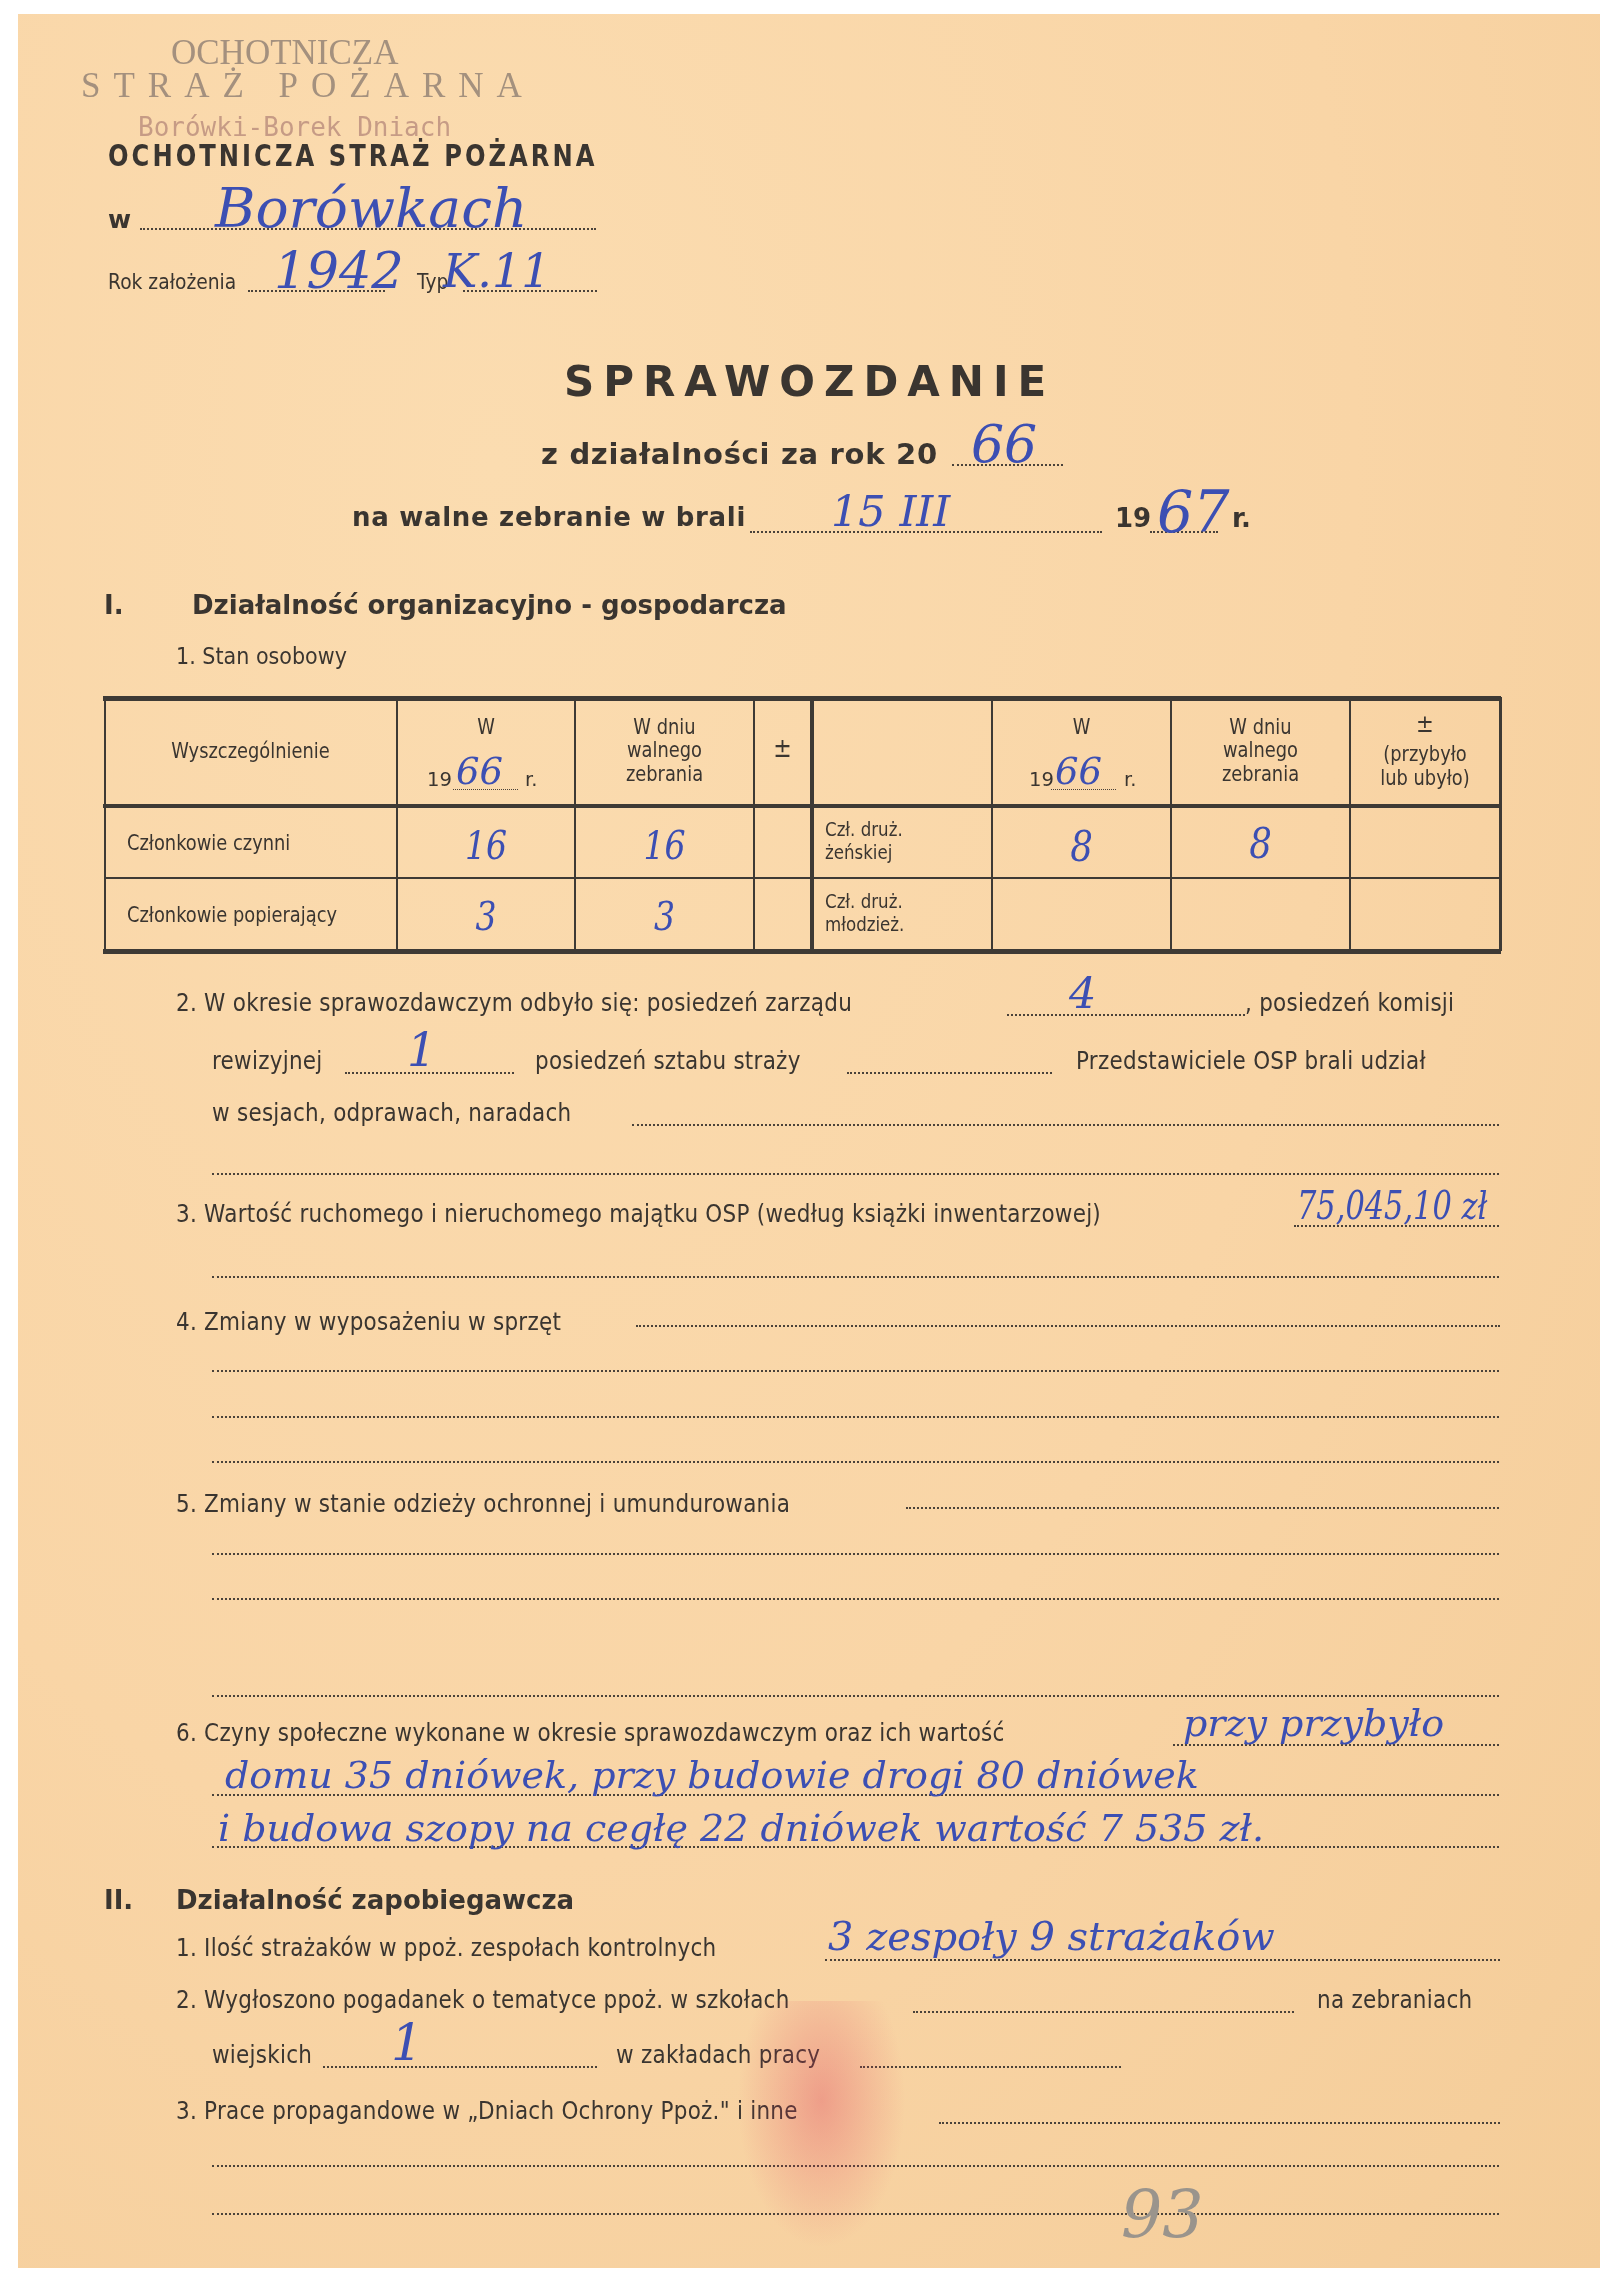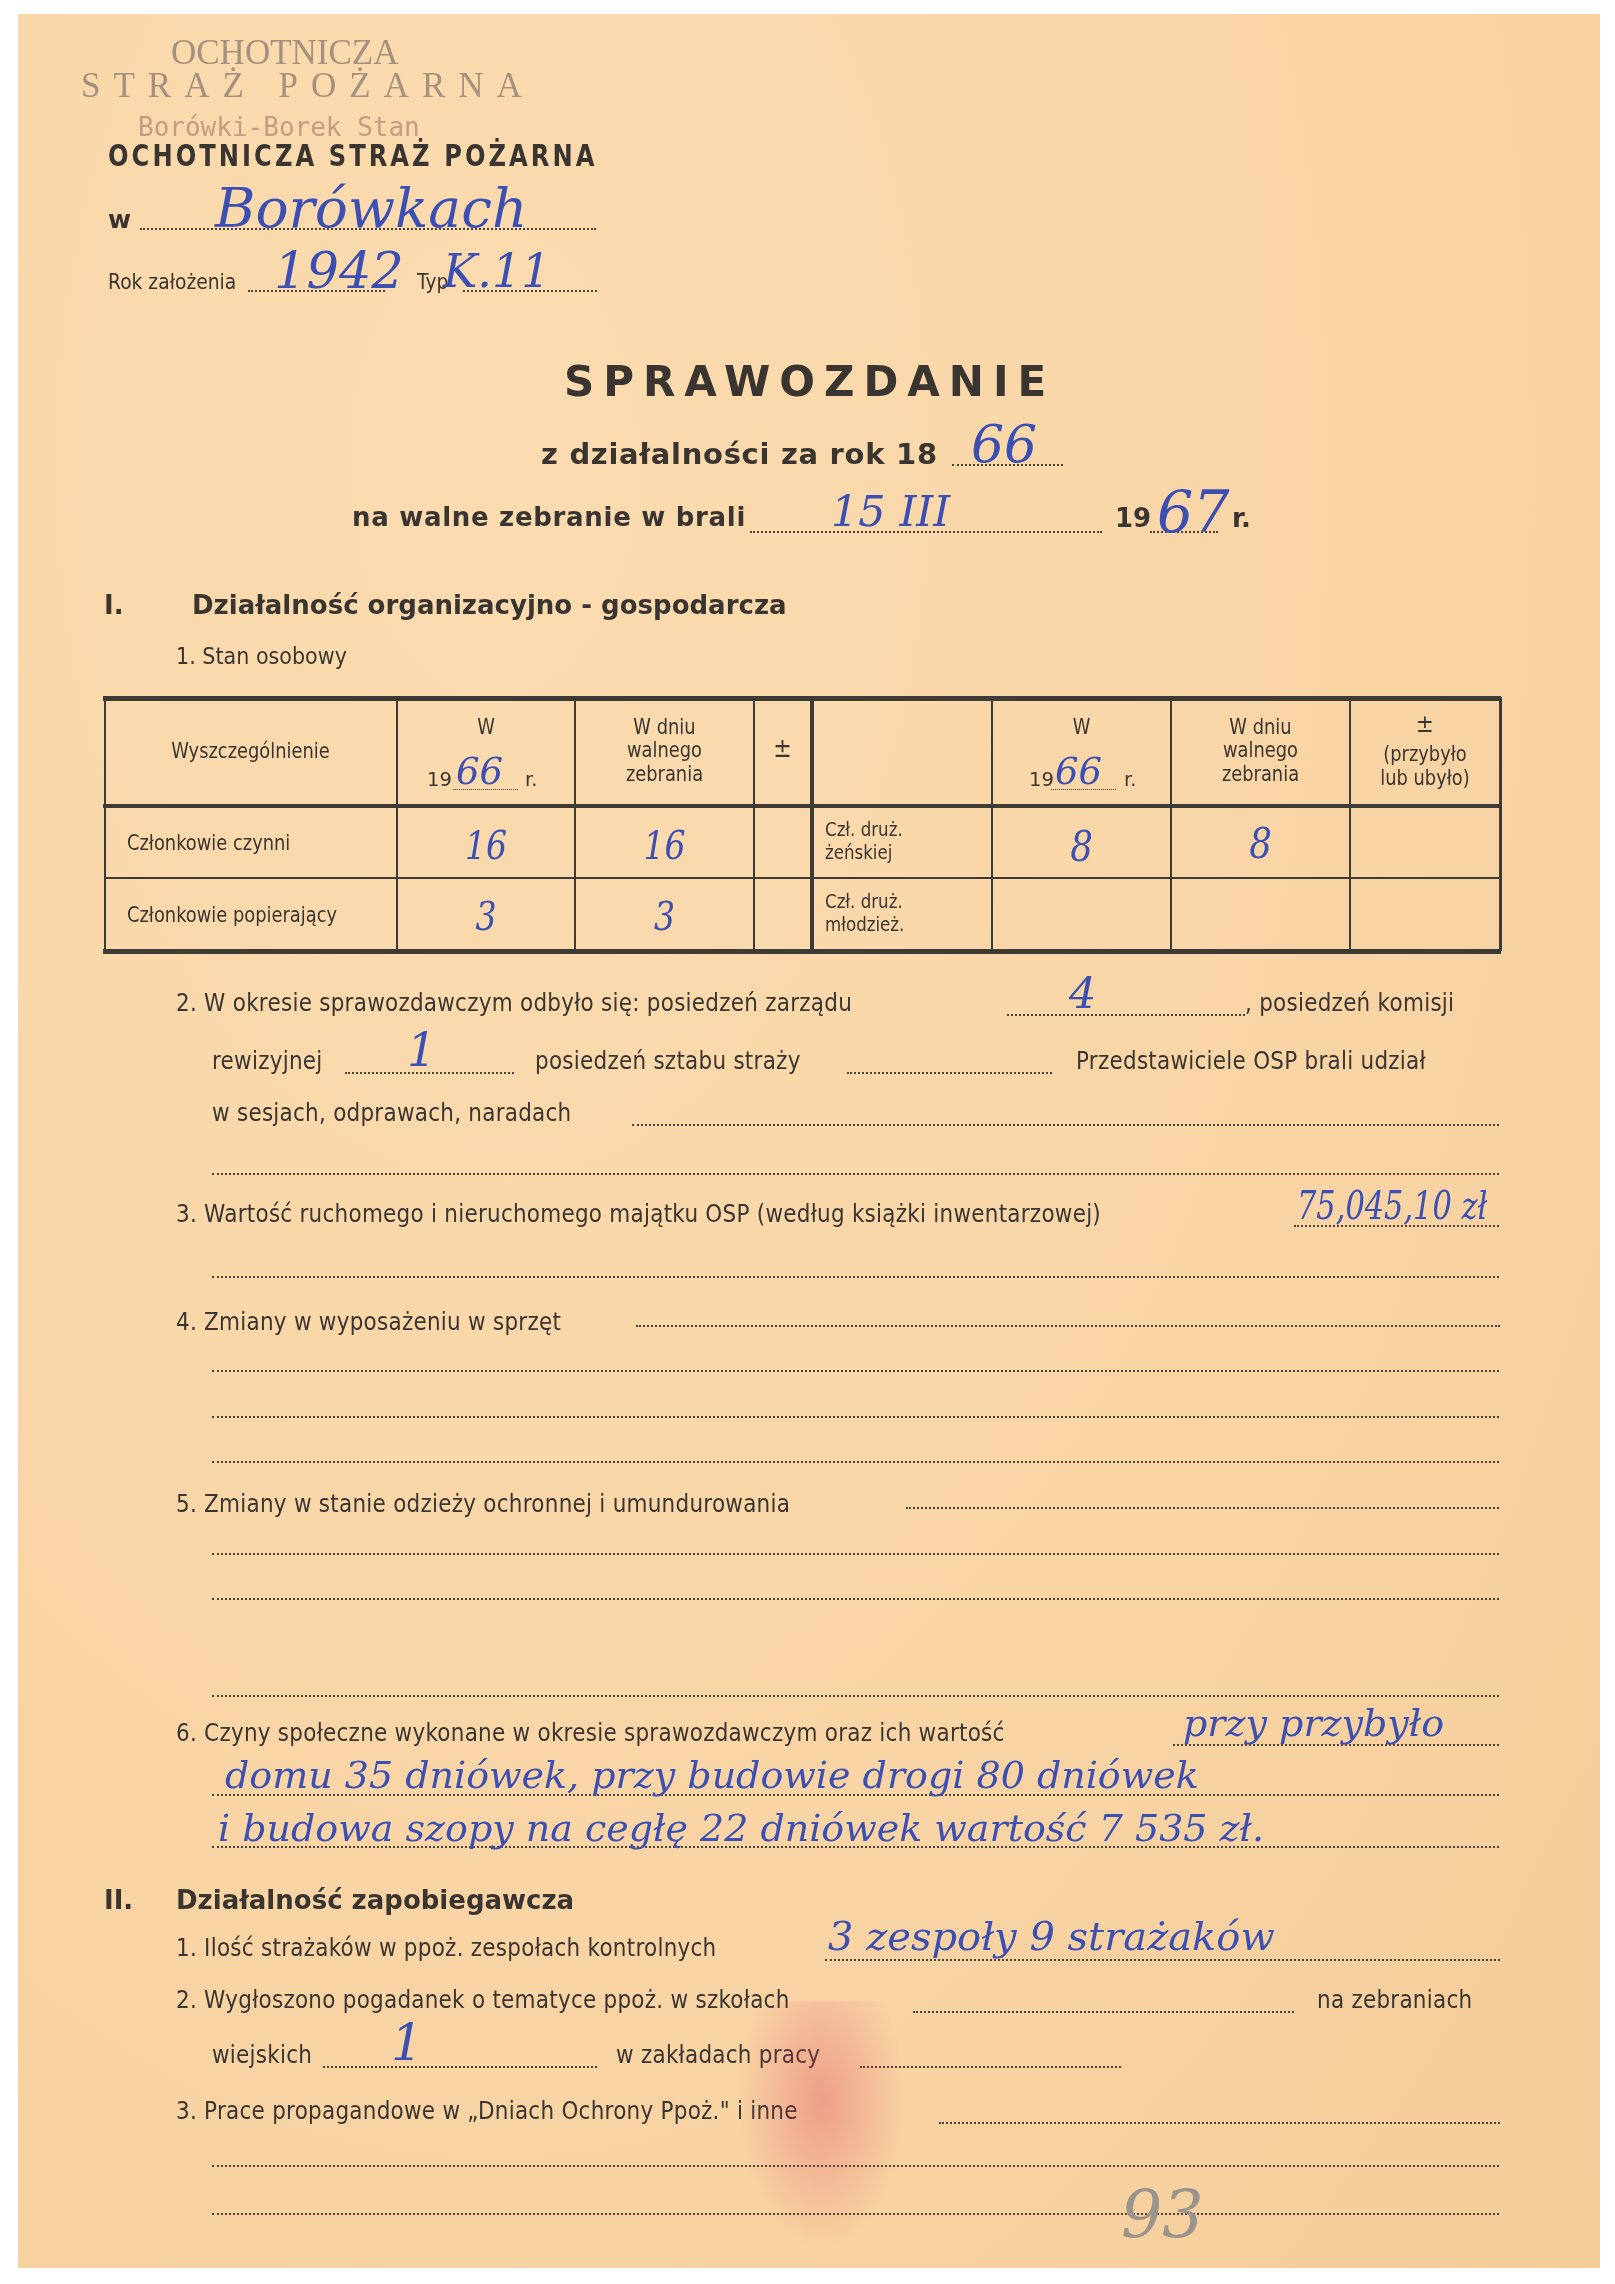--- a/index.html
+++ b/index.html
@@ -20,38 +20,38 @@
   .splat { position:absolute; left:737px; top:2001px; width:169px; height:248px;
     background: radial-gradient(ellipse at 50% 40%, rgba(220,60,90,0.35) 0%, rgba(220,60,90,0.15) 40%, rgba(220,60,90,0) 70%); }
 </style>
 </head>
 <body>
 
 <div class="paper"></div>
 
 <div class="abs stamp" style="left:171px;top:33px;font-size:35px;">OCHOTNICZA</div>
 <div class="abs stamp" style="left:81px;top:66px;font-size:35px;letter-spacing:13px;">STRAŻ POŻARNA</div>
-<div class="abs stamp-red" style="left:138px;top:112px;font-size:26px;">Borówki-Borek Stan</div>
+<div class="abs stamp-red" style="left:138px;top:112px;font-size:26px;">Borówki-Borek Dniach</div>
 
 <div class="abs print" style="left:108px;top:137px;font-size:31px;font-weight:bold;letter-spacing:3.9px;font-family:'DejaVu Sans',sans-serif;transform:scaleX(0.78);transform-origin:left top;">OCHOTNICZA STRAŻ POŻARNA</div>
 
 <div class="abs print" style="left:108px;top:205px;font-size:25px;font-weight:bold;">w</div>
 <div class="dots" style="left:140px;top:228px;width:456px;"></div>
 <div class="abs ink" style="left:215px;top:176px;font-size:55px;">Borówkach</div>
 
 <div class="abs print" style="left:108px;top:269px;font-size:22px;transform:scaleX(0.85);transform-origin:left top;">Rok założenia</div>
 <div class="dots" style="left:248px;top:290px;width:137px;"></div>
 <div class="abs ink" style="left:274px;top:241px;font-size:51px;">1942</div>
 <div class="abs print" style="left:417px;top:269px;font-size:22px;transform:scaleX(0.85);transform-origin:left top;">Typ</div>
 <div class="dots" style="left:463px;top:290px;width:134px;"></div>
 <div class="abs ink" style="left:443px;top:244px;font-size:46px;">K.11</div>
 
 <div class="abs print" style="left:564px;top:357px;font-size:42px;font-weight:bold;letter-spacing:9px;text-align:right;">SPRAWOZDANIE</div>
 
-<div class="abs print" style="left:541px;top:437px;font-size:29px;font-weight:bold;letter-spacing:0.7px;">z działalności za rok 18</div>
+<div class="abs print" style="left:541px;top:437px;font-size:29px;font-weight:bold;letter-spacing:0.7px;">z działalności za rok 20</div>
 <div class="dots" style="left:952px;top:464px;width:111px;"></div>
 <div class="abs ink" style="left:971px;top:414px;font-size:52px;">66</div>
 
 <div class="abs print" style="left:352px;top:502px;font-size:26px;font-weight:bold;letter-spacing:0.7px;">na walne zebranie w brali</div>
 <div class="dots" style="left:750px;top:531px;width:352px;"></div>
 <div class="abs ink" style="left:831px;top:486px;font-size:43px;">15 III</div>
 <div class="abs print" style="left:1115px;top:503px;font-size:26px;font-weight:bold;">19</div>
 <div class="dots" style="left:1150px;top:531px;width:68px;"></div>
 <div class="abs ink" style="left:1157px;top:479px;font-size:57px;">67</div>
 <div class="abs print" style="left:1232px;top:503px;font-size:26px;font-weight:bold;">r.</div>

